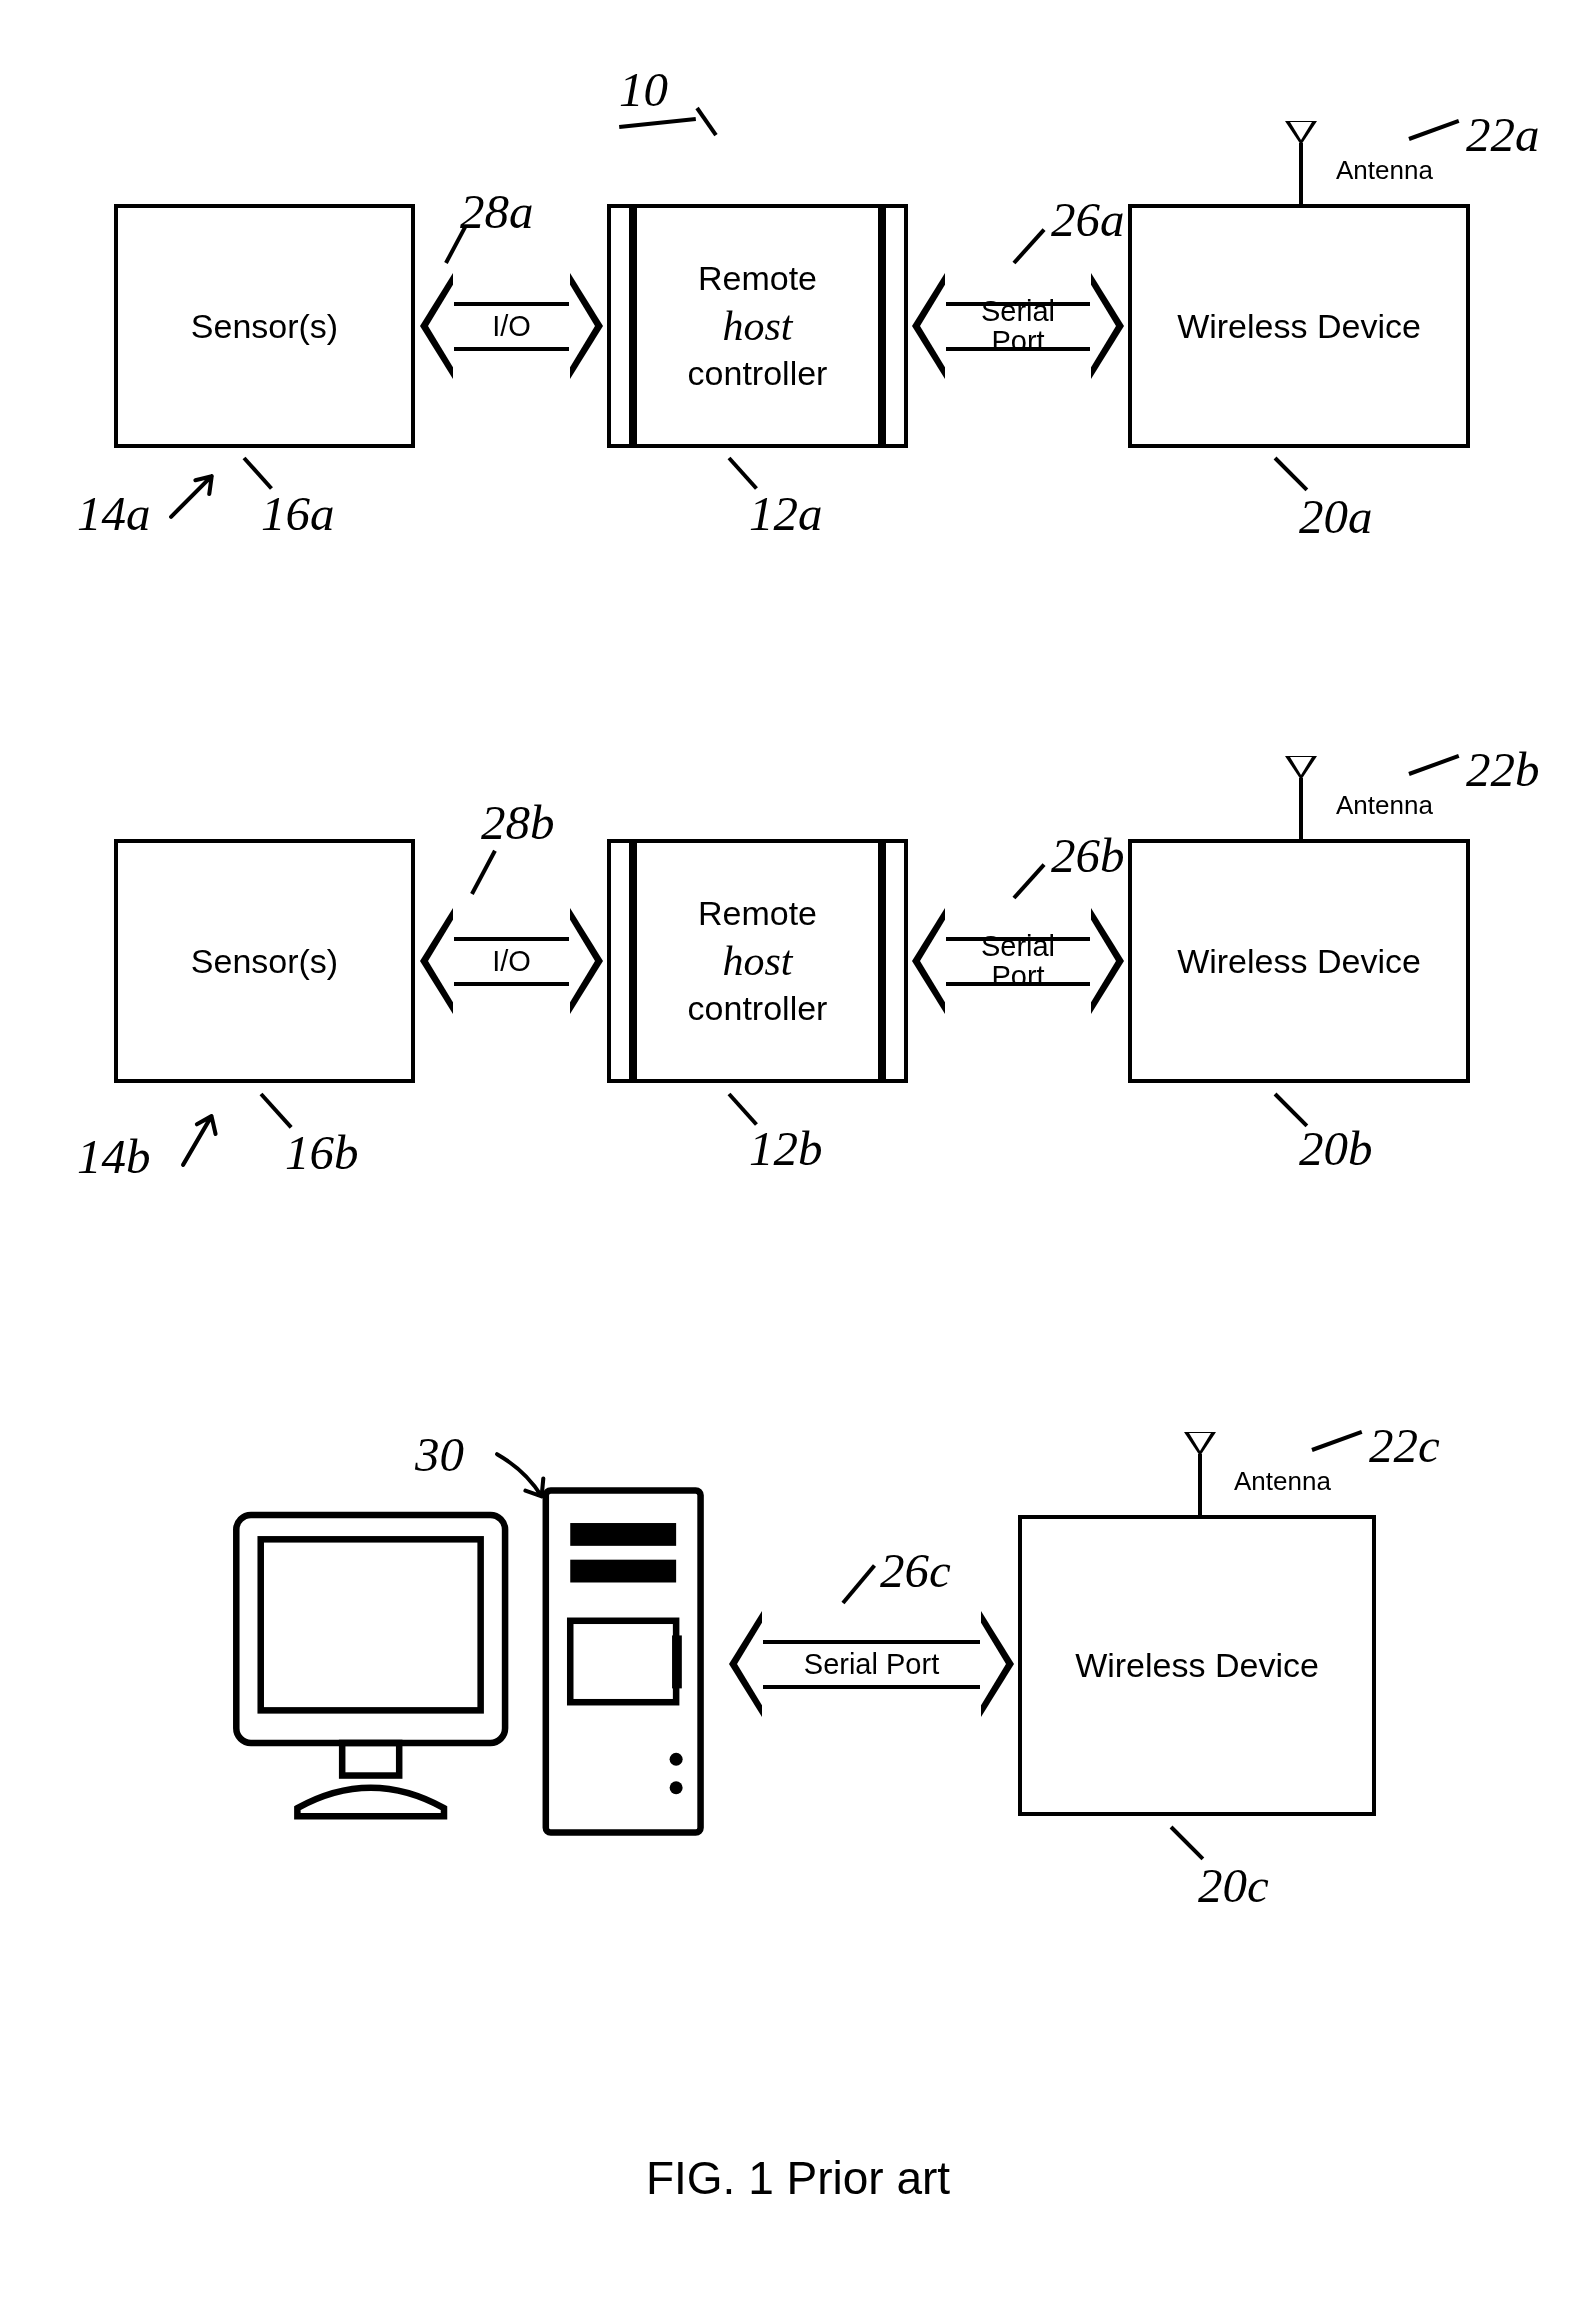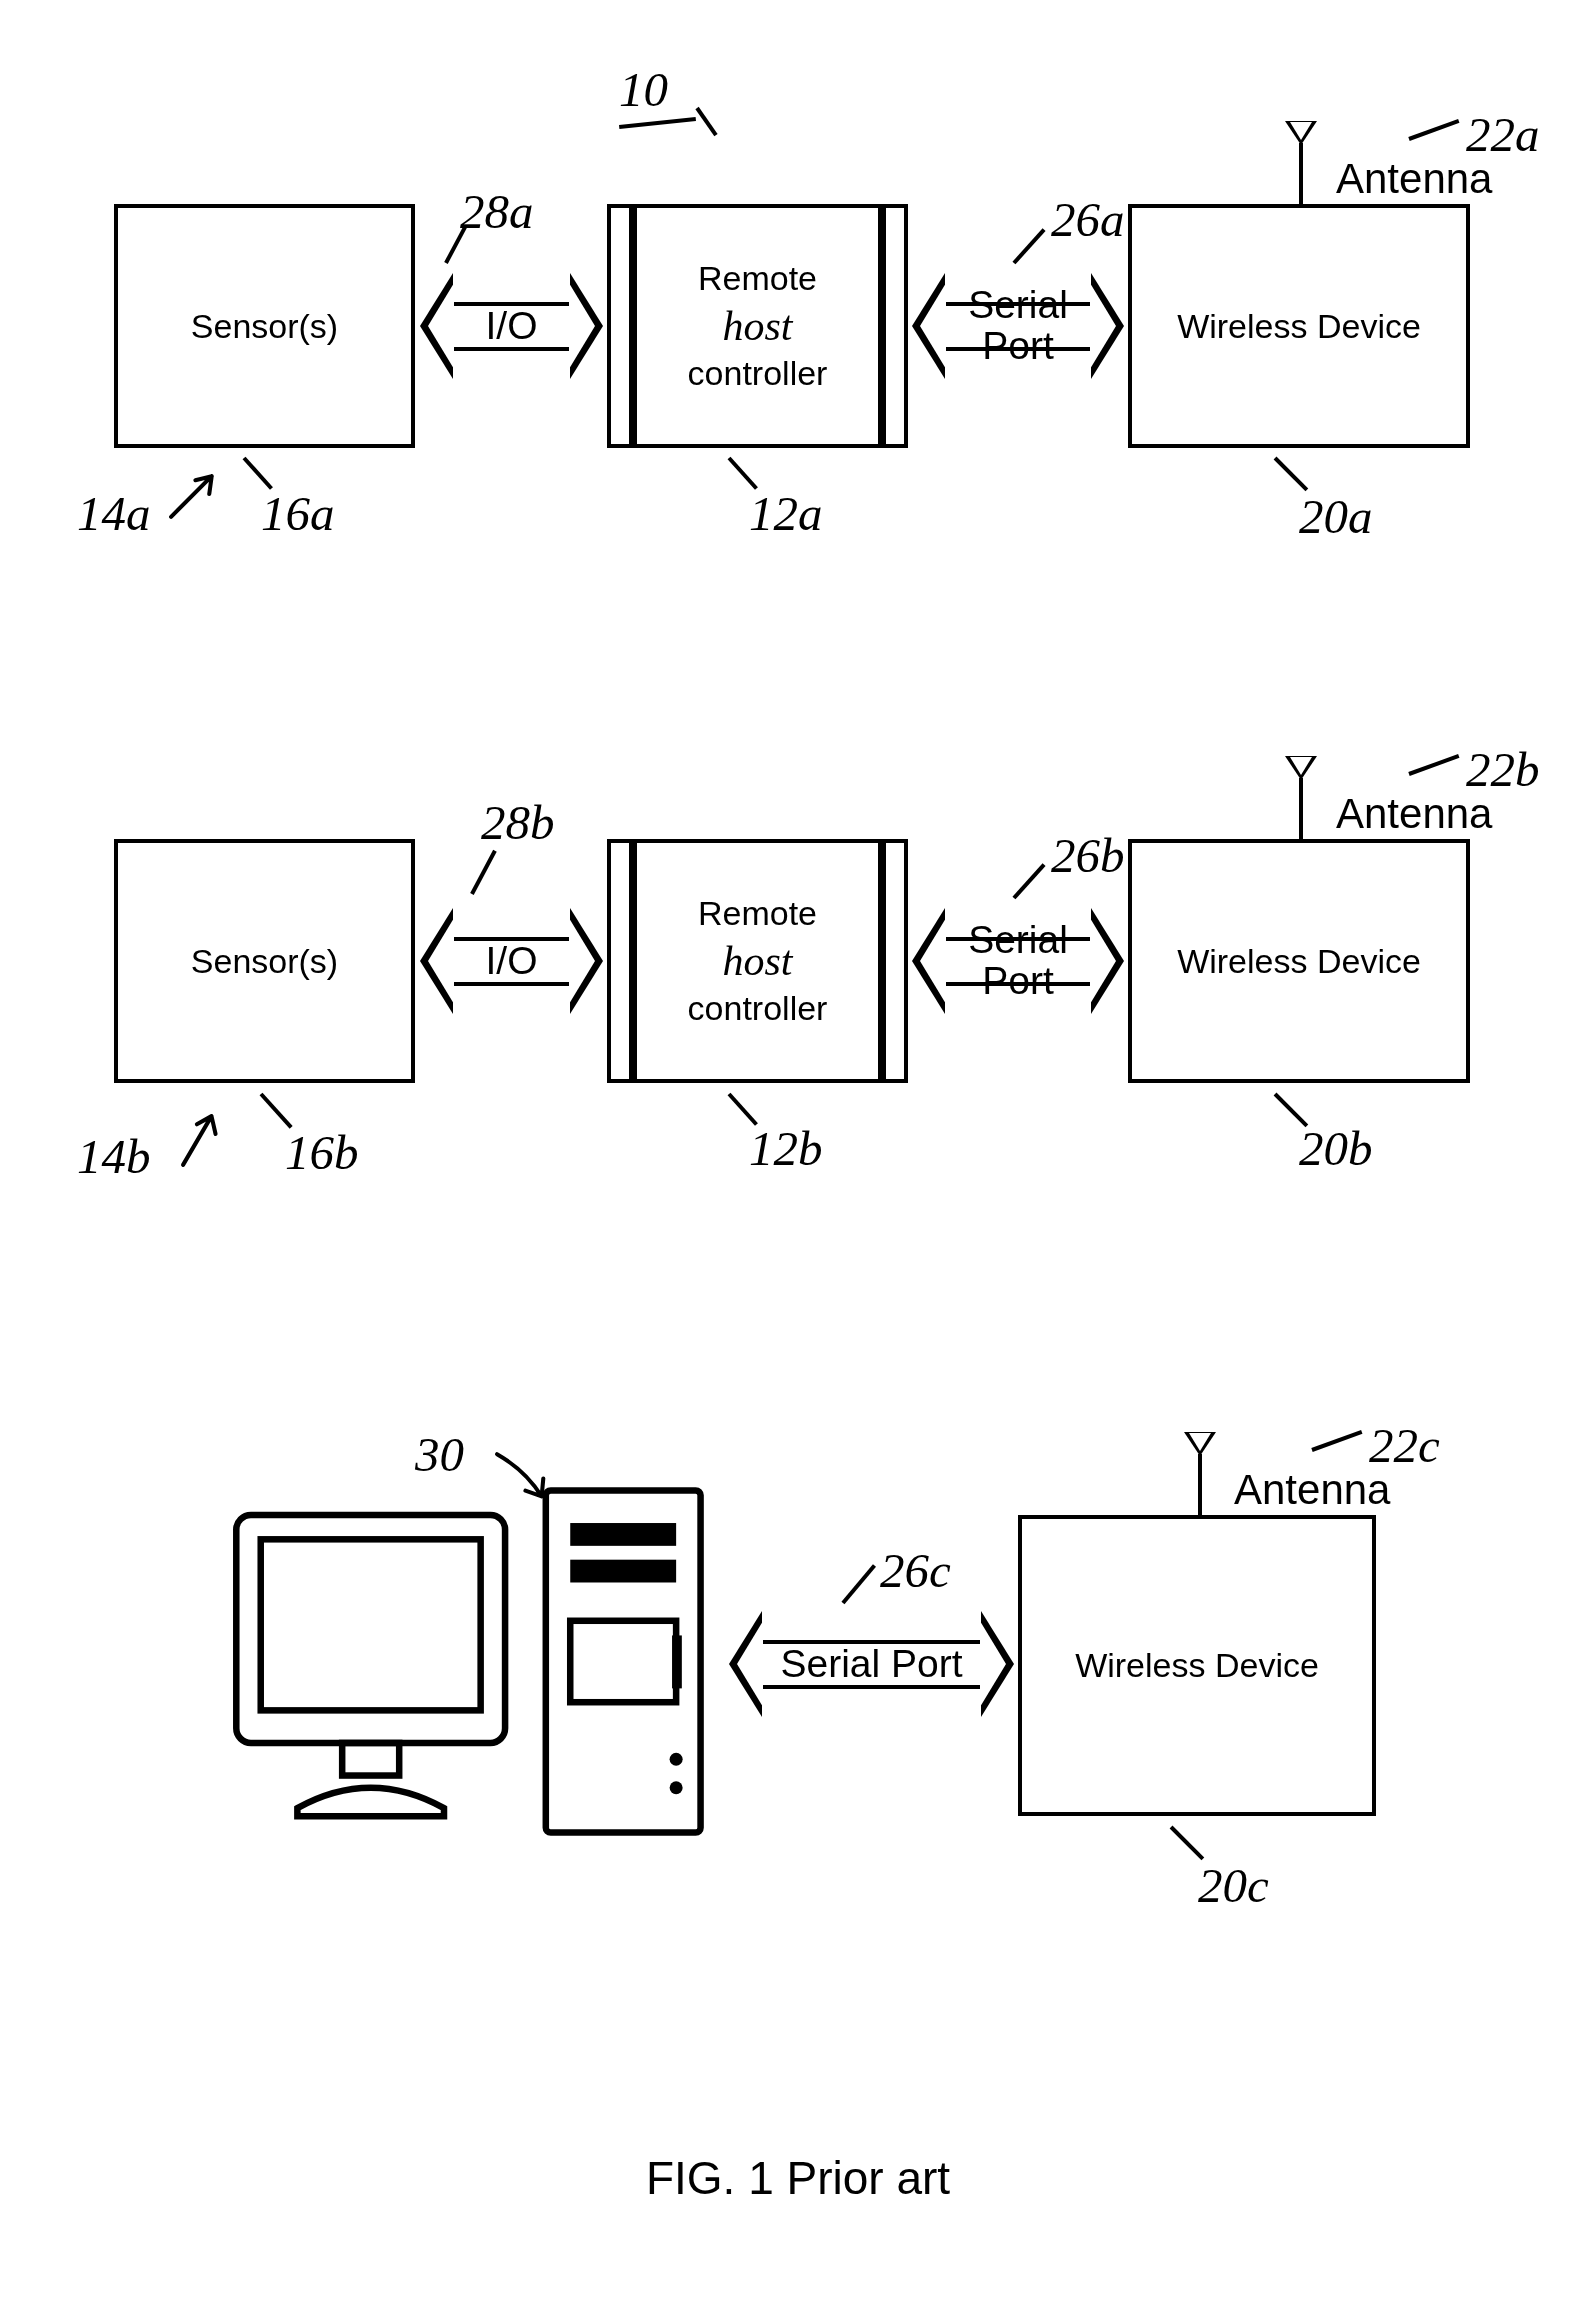--- a/index.html
+++ b/index.html
@@ -35,21 +35,21 @@
     display:flex; align-items:center; justify-content:center;
   }
   .darrow .shaft {
     position:absolute;
     top:28.5px; bottom:28.5px;
     left:28.5px; right:28.5px;
     border-top:4.9px solid var(--ink);
     border-bottom:4.9px solid var(--ink);
     background:var(--bg);
     display:flex; align-items:center; justify-content:center;
-    font-size:39px; white-space:pre-line; text-align:center; line-height:1.05;
+    font-size:29px; white-space:pre-line; text-align:center; line-height:1.05;
   }
   .darrow .head-l, .darrow .head-r {
     position:absolute; width:0; height:0;
     border-top:53px solid transparent;
     border-bottom:53px solid transparent;
     z-index:2;
   }
   .darrow .head-l { left:0;  border-right:33px solid var(--ink); }
   .darrow .head-r { right:0; border-left:33px solid var(--ink); }
   .darrow .head-l::after, .darrow .head-r::after {
@@ -62,21 +62,21 @@
   .darrow .head-r::after { right:8.1px; border-left:26px solid var(--bg); }
 
   .hw {
     font-family: "Comic Sans MS", "Segoe Script", cursive;
     font-size:49px;
     position:absolute;
     font-style:italic;
     white-space:nowrap;
   }
   .hw.small { font-size:42px; }
-  .typed  { position:absolute; font-size:42px; text-align:center; }
+  .typed  { position:absolute; font-size:26px; text-align:center; }
   .caption { position:absolute; font-size:46px; width:100%; text-align:center; }
 
   .underline {
     position:absolute;
     height:0;
     border-top:4.1px solid var(--ink);
   }
 
   .antenna-stem { position:absolute; width:0; border-left:4.9px solid var(--ink); }
   .antenna-v {

